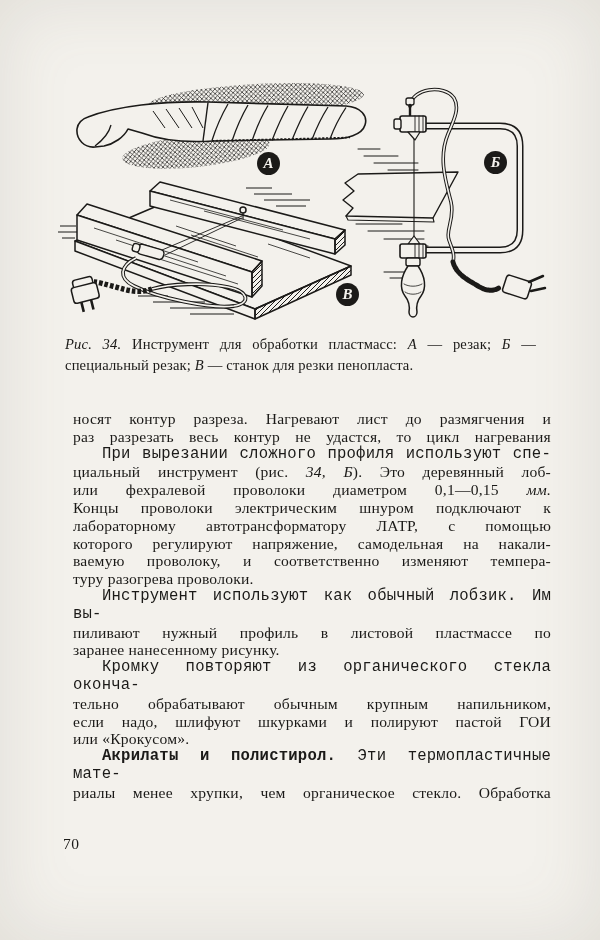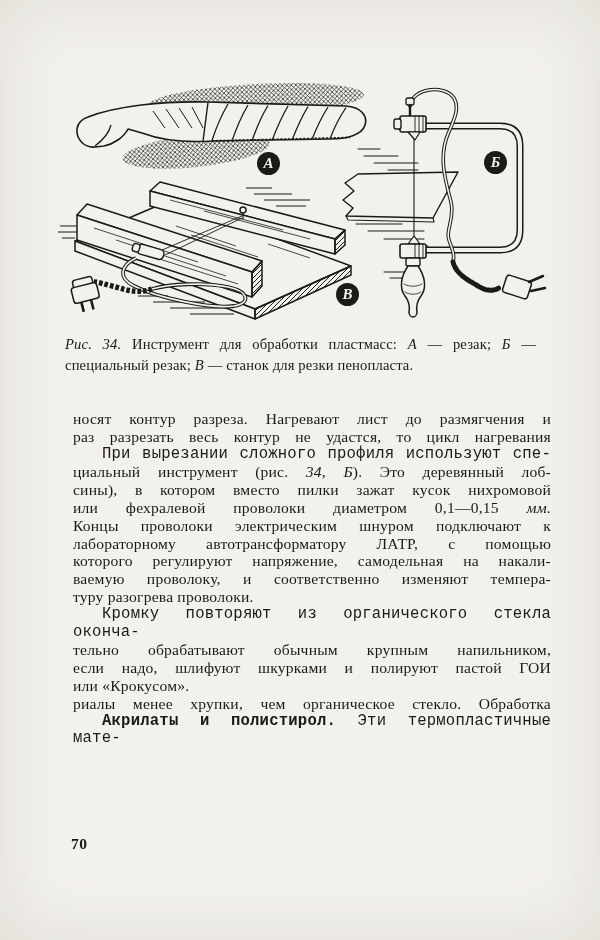--- a/index.html
+++ b/index.html
@@ -26,21 +26,21 @@
   .cap-line.j { text-align:justify; text-align-last:justify; }
   .bodytext {
     position:absolute; left:73px; top:410px; width:478px;
     font-size:15.6px; line-height:17.8px; letter-spacing:.2px;
   }
   .line { min-height:17.8px; }
   .line.j { text-align:justify; text-align-last:justify; }
   .line.ind { text-indent:29px;font-family:Liberation Mono, monospace; }
   .page-number {
     position:absolute; left:63px; top:835px;
-    font-size:15.5px; font-weight:bold; letter-spacing:.5px;margin-left:8px;
+    font-size:15.5px; font-weight:normal; letter-spacing:.5px;
   }
 </style>
 </head>
 <body>
 
 <div class="page" style="background: rgb(243, 241, 236); color: rgb(27, 26, 24);">
 
   <div class="figure">
     <svg width="490" height="252" viewBox="0 0 490 252">
       <defs>
@@ -152,35 +152,39 @@
     </div>
 
   <div class="bodytext">
       <div class="para">
         <div class="line j">носят контур разреза. Нагревают лист до размягчения и</div>
         <div class="line j">раз разрезать весь контур не удастся, то цикл нагревания</div>
       </div>
       <div class="para">
         <div class="line j ind">При вырезании сложного профиля используют спе-</div>
         <div class="line j">циальный инструмент (рис. <i>34, Б</i>). Это деревянный лоб-</div>
-        <div class="line j">сины), в котором вместо пилки зажат кусок нихромовой</div>
         <div class="line j">или фехралевой проволоки диаметром 0,1—0,15 <i>мм.</i></div>
         <div class="line j">Концы проволоки электрическим шнуром подключают к</div>
         <div class="line j">лабораторному автотрансформатору ЛАТР, с помощью</div>
         <div class="line j">которого регулируют напряжение, самодельная на накали-</div>
         <div class="line j">ваемую проволоку, и соответственно изменяют темпера-</div>
         <div class="line">туру разогрева проволоки.</div>
       </div>
       <div class="para">
+        <div class="line j ind">Инструмент используют как обычный лобзик. Им вы-</div>
+        <div class="line j">пиливают нужный профиль в листовой пластмассе по</div>
+        <div class="line">заранее нанесенному рисунку.</div>
+      </div>
+      <div class="para">
         <div class="line j ind">Кромку повторяют из органического стекла оконча-</div>
         <div class="line j">тельно обрабатывают обычным крупным напильником,</div>
         <div class="line j">если надо, шлифуют шкурками и полируют пастой ГОИ</div>
         <div class="line">или «Крокусом».</div>
       </div>
       <div class="para">
+        <div class="line j ind"><b>Акрилаты и полистирол.</b> Эти термопластичные мате-</div>
         <div class="line j">риалы менее хрупки, чем органическое стекло. Обработка</div>
-        <div class="line j ind"><b>Акрилаты и полистирол.</b> Эти термопластичные мате-</div>
       </div>
     </div>
 
   <div class="page-number">70</div>
 
 </div>
 
 </body></html>

